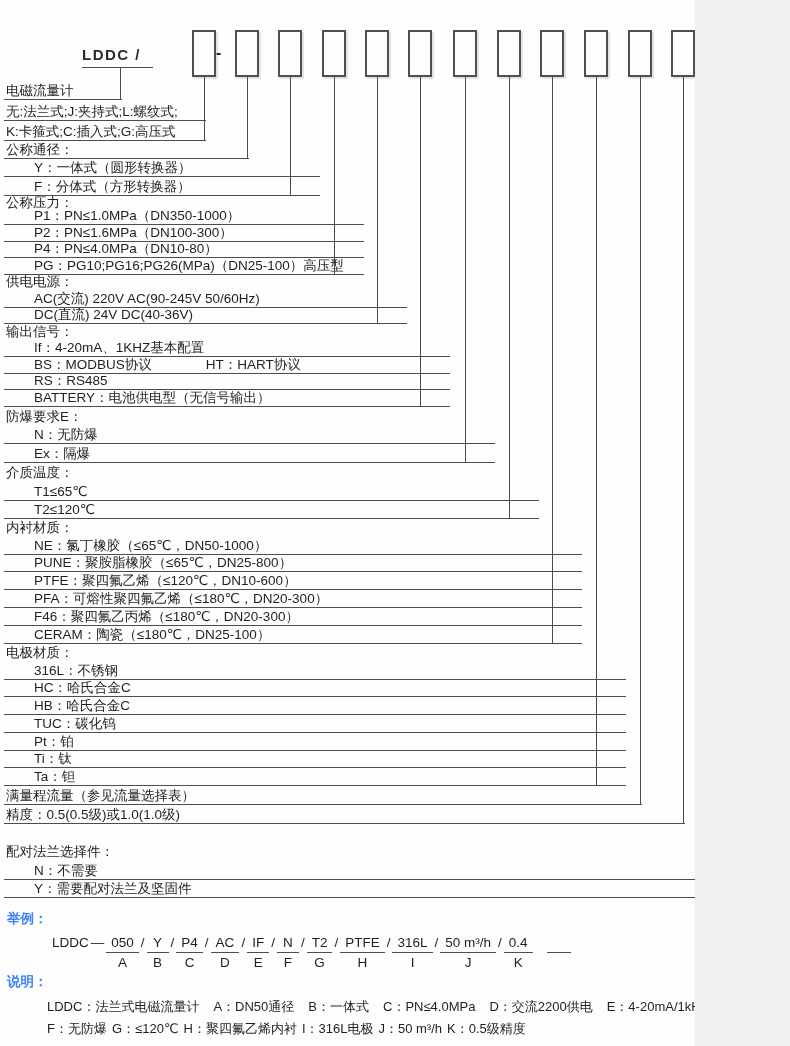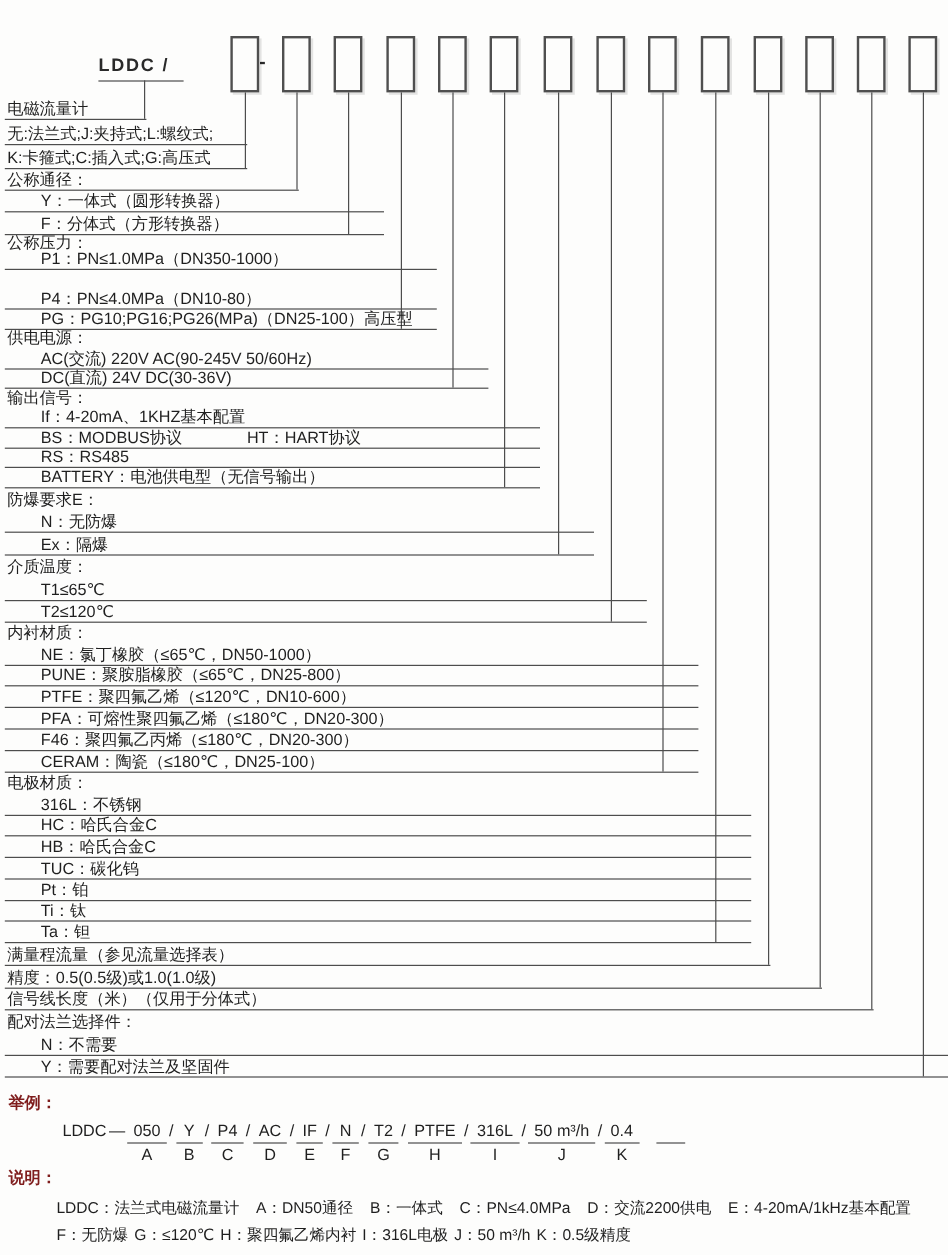--- a/index.html
+++ b/index.html
@@ -1,36 +1,36 @@
 <!DOCTYPE html>
 <html><head>
 <meta charset="utf-8">
 <style>
   html,body{margin:0;padding:0;background:#f2f0ee;}
   #canvas{
-    position:relative;width:790px;height:1046px;background:#fdfdfc;
+    position:relative;width:695px;height:1046px;background:#fdfdfc;
     font-family:"Liberation Sans","DejaVu Sans",sans-serif;
     color:#1f1f1f;overflow:hidden;
   }
   .title{position:absolute;left:82px;top:46px;font-size:15px;letter-spacing:1.5px;font-weight:bold;color:#2a2a2a;}
   .hline{position:absolute;height:1px;background:#4d4d4d;}
   .vline{position:absolute;width:1px;background:#4d4d4d;}
   .tbox{
     position:absolute;top:30px;width:24px;height:47px;box-sizing:border-box;
     border:2px solid #4f4f4f;background:#fdfdfc;box-shadow:2px 2px 0 rgba(0,0,0,0.10);
   }
   .dash{position:absolute;left:216px;top:44px;font-size:16px;font-weight:bold;color:#2a2a2a;}
   .row{
     position:absolute;left:4px;height:17px;font-size:13.5px;line-height:17px;
     white-space:nowrap;color:#1f1f1f;
   }
   .row.ul{border-bottom:1px solid #4d4d4d;}
   .ind0{padding-left:2px;}
   .ind1{padding-left:30px;}
-  .exlabel{position:absolute;font-size:13.5px;font-weight:bold;color:#7f1d1d;}
+  .exlabel{position:absolute;font-size:13.5px;font-weight:bold;color:#3b82f6;}
   #example-line{
     position:absolute;left:52px;top:934px;display:flex;align-items:flex-start;
     font-size:13.5px;color:#1f1f1f;
   }
   #example-line .pfx{line-height:18px;}
   #example-line .exdash{line-height:18px;margin:0 2px;}
   .seg{display:flex;flex-direction:column;align-items:center;}
   .seg .code{line-height:18px;border-bottom:1px solid #4d4d4d;padding:0 5px;min-width:12px;text-align:center;}
   .seg .letter{line-height:16px;margin-top:2px;font-size:13.5px;}
   .sep{line-height:18px;margin:0 2px;}
@@ -78,25 +78,26 @@
   <div class="vline" style="left:769px;top:77px;height:820px;"></div>
 
   <div class="row ul ind0" style="top:82px;width:116px;"><span>电磁流量计</span></div>
   <div class="row ul ind0" style="top:103px;width:200px;"><span>无:法兰式;J:夹持式;L:螺纹式;</span></div>
   <div class="row ul ind0" style="top:123px;width:200px;"><span>K:卡箍式;C:插入式;G:高压式</span></div>
   <div class="row ul ind0" style="top:141px;width:243px;"><span>公称通径：</span></div>
   <div class="row ul ind1" style="top:159px;width:286px;"><span>Y：一体式（圆形转换器）</span></div>
   <div class="row ul ind1" style="top:178px;width:286px;"><span>F：分体式（方形转换器）</span></div>
   <div class="row ind0" style="top:194px;"><span>公称压力：</span></div>
   <div class="row ul ind1" style="top:207px;width:330px;"><span>P1：PN≤1.0MPa（DN350-1000）</span></div>
+  <div class="row ul ind1" style="top:224px;width:330px;"><span>P2：PN≤1.6MPa（DN100-300）</span></div>
   <div class="row ul ind1" style="top:240px;width:330px;"><span>P4：PN≤4.0MPa（DN10-80）</span></div>
   <div class="row ul ind1" style="top:257px;width:330px;"><span>PG：PG10;PG16;PG26(MPa)（DN25-100）高压型</span></div>
   <div class="row ind0" style="top:273px;"><span>供电电源：</span></div>
   <div class="row ul ind1" style="top:290px;width:373px;"><span>AC(交流) 220V AC(90-245V 50/60Hz)</span></div>
-  <div class="row ul ind1" style="top:306px;width:373px;"><span>DC(直流) 24V DC(30-36V)</span></div>
+  <div class="row ul ind1" style="top:306px;width:373px;"><span>DC(直流) 24V DC(40-36V)</span></div>
   <div class="row ind0" style="top:323px;"><span>输出信号：</span></div>
   <div class="row ul ind1" style="top:339px;width:416px;"><span>If：4-20mA、1KHZ基本配置</span></div>
   <div class="row ul ind1" style="top:356px;width:416px;"><span>BS：MODBUS协议　　　　HT：HART协议</span></div>
   <div class="row ul ind1" style="top:372px;width:416px;"><span>RS：RS485</span></div>
   <div class="row ul ind1" style="top:389px;width:416px;"><span>BATTERY：电池供电型（无信号输出）</span></div>
   <div class="row ind0" style="top:408px;"><span>防爆要求E：</span></div>
   <div class="row ul ind1" style="top:426px;width:461px;"><span>N：无防爆</span></div>
   <div class="row ul ind1" style="top:445px;width:461px;"><span>Ex：隔爆</span></div>
   <div class="row ind0" style="top:464px;"><span>介质温度：</span></div>
   <div class="row ul ind1" style="top:483px;width:505px;"><span>T1≤65℃</span></div>
@@ -111,21 +112,20 @@
   <div class="row ind0" style="top:644px;"><span>电极材质：</span></div>
   <div class="row ul ind1" style="top:662px;width:592px;"><span>316L：不锈钢</span></div>
   <div class="row ul ind1" style="top:679px;width:592px;"><span>HC：哈氏合金C</span></div>
   <div class="row ul ind1" style="top:697px;width:592px;"><span>HB：哈氏合金C</span></div>
   <div class="row ul ind1" style="top:715px;width:592px;"><span>TUC：碳化钨</span></div>
   <div class="row ul ind1" style="top:733px;width:592px;"><span>Pt：铂</span></div>
   <div class="row ul ind1" style="top:750px;width:592px;"><span>Ti：钛</span></div>
   <div class="row ul ind1" style="top:768px;width:592px;"><span>Ta：钽</span></div>
   <div class="row ul ind0" style="top:787px;width:636px;"><span>满量程流量（参见流量选择表）</span></div>
   <div class="row ul ind0" style="top:806px;width:679px;"><span>精度：0.5(0.5级)或1.0(1.0级)</span></div>
-  <div class="row ul ind0" style="top:824px;width:722px;"><span>信号线长度（米）（仅用于分体式）</span></div>
   <div class="row ind0" style="top:843px;"><span>配对法兰选择件：</span></div>
   <div class="row ul ind1" style="top:862px;width:765px;"><span>N：不需要</span></div>
   <div class="row ul ind1" style="top:880px;width:765px;"><span>Y：需要配对法兰及坚固件</span></div>
 
   <div class="exlabel" style="left:7px;top:910px;">举例：</div>
 
   <div id="example-line">
     <span class="pfx">LDDC</span>
     <span class="exdash">—</span>
     <span class="seg">

